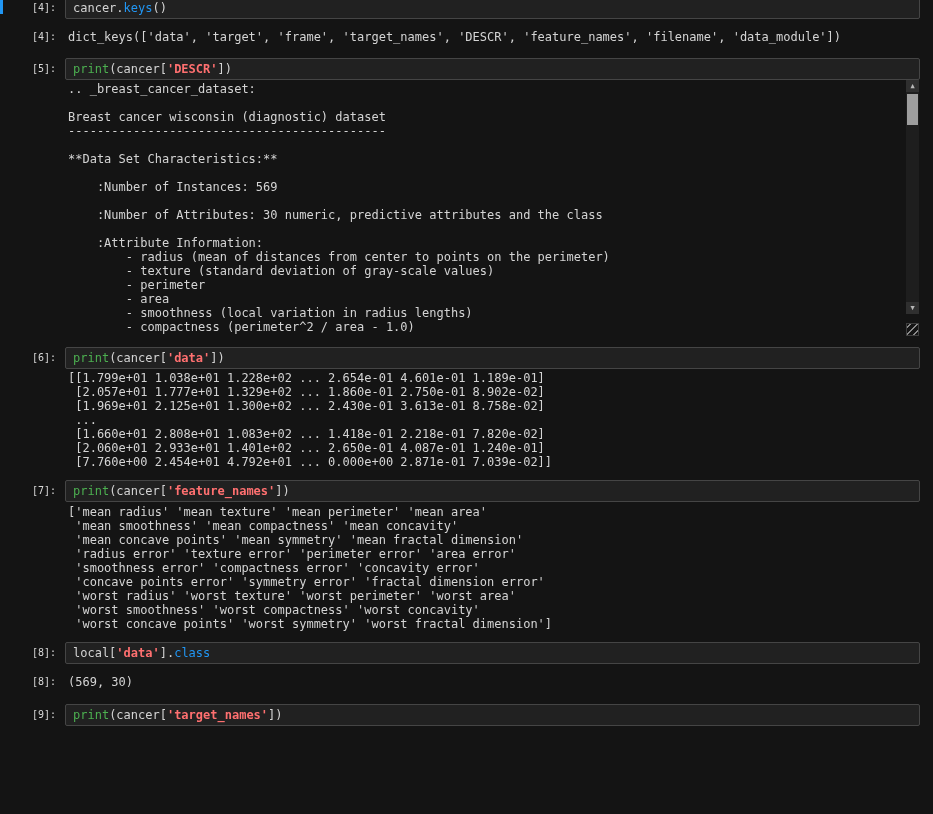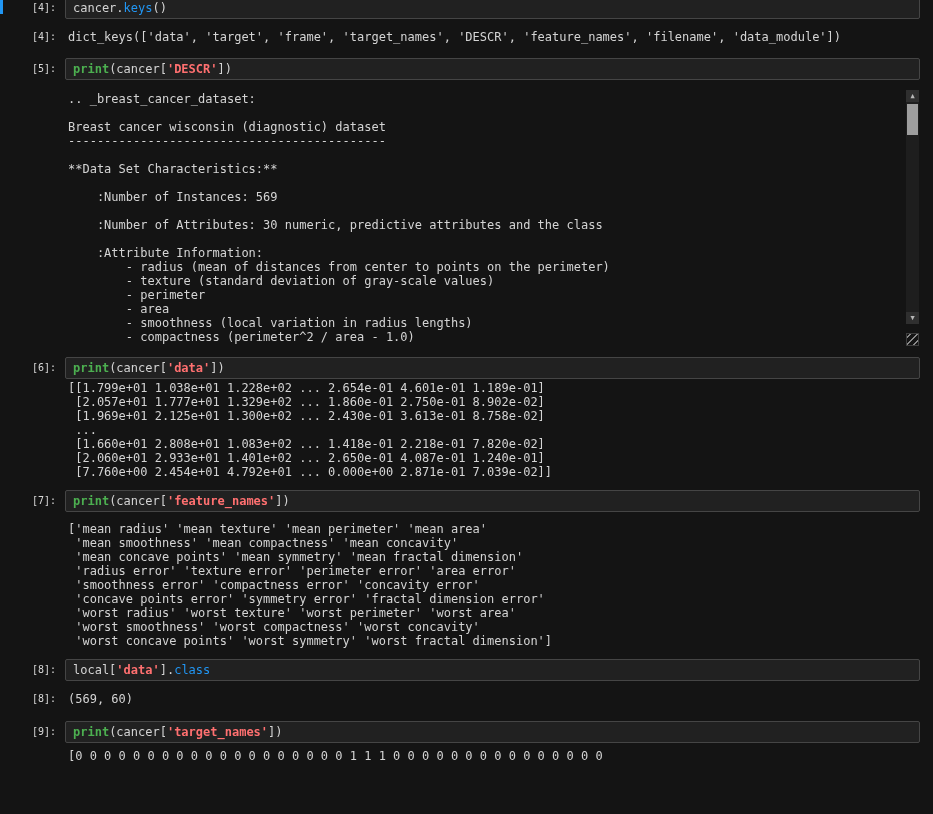--- a/index.html
+++ b/index.html
@@ -27,21 +27,21 @@
   .input-box {
     flex:1; margin-right:13px; background:var(--cell-bg);
     border:1px solid var(--cell-border); border-radius:2px; padding:3px 7px;
     cursor:text;
   }
   pre.code, pre.out {
     margin:0; font-family:inherit; font-size:12px; line-height:14px;
     color:var(--text-color); white-space:pre;
   }
   .tk-plain   { color:var(--text-color); }
-  .tk-builtin { color:var(--builtin-color);font-weight:bold; }
+  .tk-builtin { color:var(--builtin-color); }
   .tk-string  { color:var(--string-color);font-weight:bold; }
   .tk-prop    { color:var(--property-color); }
   .out-content { flex:1; margin-right:13px; padding-left:3px; overflow:hidden; }
   .scroll-output {
     position:relative; flex:1; margin-right:13px; height:256px;
     padding:2px 22px 0 3px; overflow:hidden;
   }
   .vscrollbar {
     position:absolute; top:0; right:1px; width:13px; height:234px;
     background:var(--scrollbar-track);
@@ -54,22 +54,22 @@
   .sb-btn.up { top:0; }
   .sb-btn.down { bottom:0; }
   .sb-thumb { position:absolute; top:14px; left:1px; width:11px; height:31px; background:var(--scrollbar-thumb); }
   .resize-grip {
     position:absolute; right:1px; bottom:0; width:13px; height:13px;
     border:1px solid #3f3f3f;
     background:repeating-linear-gradient(135deg, transparent 0 2px, var(--grip-color) 2px 3px, transparent 3px 5px);
     cursor:nwse-resize;
   }
   
-  .r1{margin-top:-3px} .r2{margin-top:11px} .r3{margin-top:14px} .r4{margin-top:10px}
-  .r5{margin-top:11px} .r6{margin-top:2px}  .r7{margin-top:11px} .r8{margin-top:10px}
+  .r1{margin-top:-3px} .r2{margin-top:11px} .r3{margin-top:14px} .r4{}
+  .r5{margin-top:11px} .r6{margin-top:2px}  .r7{margin-top:11px} .r8{margin-top:3px}
   .r9{margin-top:11px} .r10{margin-top:11px}.r11{margin-top:15px}.r12{margin-top:5px}
   .r13{margin-top:12px}.r14{margin-top:6px}
 </style>
 </head>
 <body>
 
 <div class="notebook">
   <div class="active-indicator"></div>
 
   <div class="row in-row r1">
@@ -168,32 +168,26 @@
   <div class="row in-row r9">
     <div class="prompt">[8]:</div>
     <div class="input-box">
       <pre class="code"><span class="tk-plain">local[</span><span class="tk-string">'data'</span><span class="tk-plain">].</span><span class="tk-prop">class</span></pre>
     </div>
   </div>
 
   <div class="row r10">
     <div class="prompt">[8]:</div>
     <div class="out-content">
-      <pre class="out">(569, 60)</pre>
+      <pre class="out">(569, 30)</pre>
     </div>
   </div>
 
   <div class="row in-row r11">
     <div class="prompt">[9]:</div>
     <div class="input-box">
       <pre class="code"><span class="tk-builtin">print</span><span class="tk-plain">(cancer[</span><span class="tk-string">'target_names'</span><span class="tk-plain">])</span></pre>
     </div>
   </div>
 
 
 
-  <div class="row r14">
-    <div class="prompt"></div>
-    <div class="out-content">
-      <pre class="out">[0 0 0 0 0 0 0 0 0 0 0 0 0 0 0 0 0 0 0 1 1 1 0 0 0 0 0 0 0 0 0 0 0 0 0 0 0</pre>
-    </div>
-  </div>
 </div>
 
 </body></html>

